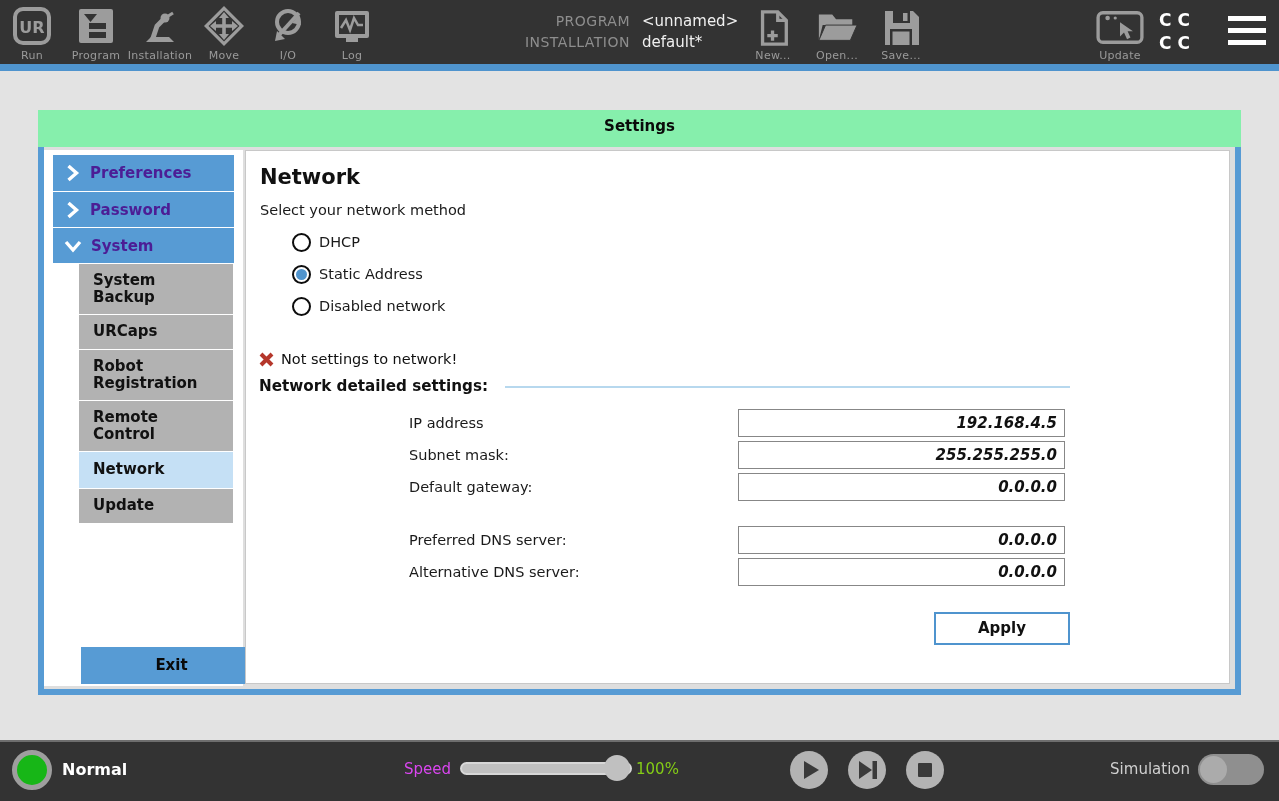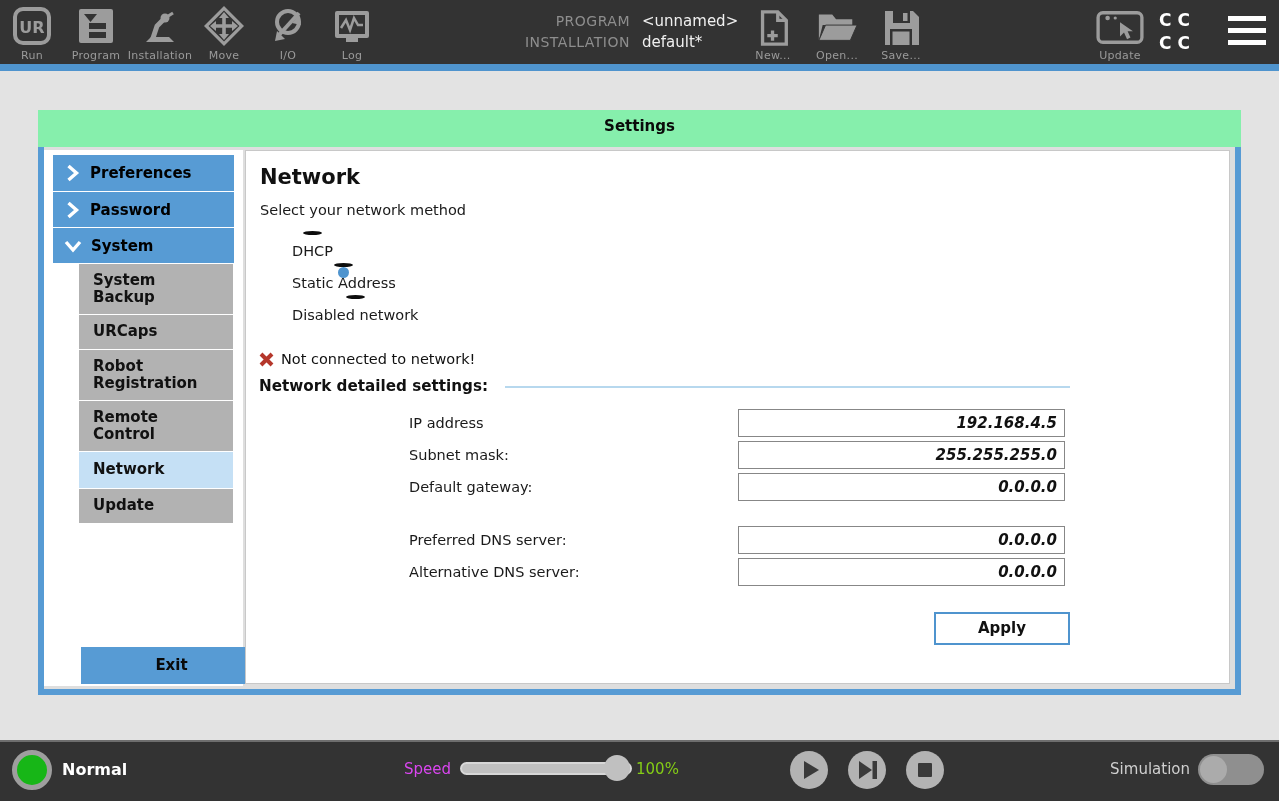--- a/index.html
+++ b/index.html
@@ -26,28 +26,28 @@
   .clock-row{display:flex;justify-content:space-between;height:23px;color:#fff;font-weight:bold;font-size:17px;line-height:23px;}
   .burger{position:absolute;left:1228px;top:16px;width:38px;height:32px;cursor:pointer;}
   .burger div{width:38px;height:5px;background:#fff;margin-bottom:7px;}
 
   
   .dialog{position:absolute;left:38px;top:110px;width:1203px;height:585px;}
   .dialog-title{height:41px;background:#86efac;color:#0a0a0a;font-weight:bold;font-size:15px;text-align:center;line-height:33px;}
   .dialog-body{position:absolute;left:0;top:37px;right:0;bottom:0;background:#dedede;border-left:6px solid #579bd4;border-right:6px solid #579bd4;border-bottom:6px solid #579bd4;}
   .sidebar{position:absolute;left:0;top:3px;bottom:3px;width:199px;background:#ffffff;padding:5px 0 0 9px;}
   .side-item{margin-bottom:1px;display:flex;align-items:center;cursor:pointer;}
-  .side-top{width:181px;background:#579bd4;color:#000000;font-weight:bold;font-size:15px;padding-left:11px;gap:9px;}
+  .side-top{width:181px;background:#579bd4;color:#4c1d95;font-weight:bold;font-size:15px;padding-left:11px;gap:9px;}
   .side-sub{width:154px;margin-left:26px;background:#b2b2b2;color:#111;font-weight:bold;font-size:15px;padding-left:14px;white-space:pre-line;line-height:1.15;}
   .side-sub.selected{background:#c5e0f5;}
   .exit-btn{position:absolute;left:9px;bottom:2px;width:181px;height:37px;background:#579bd4;color:#0a0a0a;font-weight:bold;font-size:15px;text-align:center;line-height:37px;cursor:pointer;margin-left:28px;}
   .panel{position:absolute;left:201px;top:3px;right:5px;bottom:5px;background:#fff;border:1px solid #c8c8c8;}
   .heading{position:absolute;left:14px;top:14px;font-size:21px;font-weight:bold;color:#111;}
   .intro{position:absolute;left:14px;top:51px;font-size:14.5px;color:#1a1a1a;}
-  .radio-row{position:absolute;left:46px;height:22px;display:flex;align-items:center;gap:8px;cursor:pointer;flex-direction:column;}
+  .radio-row{position:absolute;left:46px;height:22px;display:flex;align-items:center;gap:8px;cursor:pointer;}
   .radio{width:19px;height:19px;border-radius:50%;border:2px solid #0d0d0d;background:#fff;position:relative;}
   .radio.checked::after{content:"";position:absolute;left:2px;top:2px;width:11px;height:11px;border-radius:50%;background:#4f94ce;}
   .radio-label{font-size:14.5px;color:#1a1a1a;}
   .status-row{position:absolute;left:13px;top:200px;display:flex;align-items:center;gap:7px;}
   .status-text{font-size:14.5px;color:#111;}
   .section-title{position:absolute;left:13px;top:226px;font-size:15.2px;font-weight:bold;color:#111;}
   .section-rule{position:absolute;left:259px;top:235px;width:565px;height:2px;background:#b7d8ee;}
   .f-label{position:absolute;left:163px;height:28px;line-height:28px;font-size:14.5px;color:#1a1a1a;}
   .f-input{position:absolute;left:492px;width:327px;height:28px;border:1px solid #878787;background:#fff;font-size:15px;font-weight:bold;color:#111;text-align:right;padding-right:7px;outline:none;font-style:italic;}
   .apply-btn{position:absolute;left:688px;top:461px;width:136px;height:33px;background:#fff;border:2px solid #4f94ce;font-size:15px;font-weight:bold;color:#111;text-align:center;line-height:29px;cursor:pointer;}
@@ -248,21 +248,21 @@
         </div>
         <div class="radio-row" style="top:144px">
           <span class="radio"></span>
           <span class="radio-label">Disabled network</span>
         </div>
 
         <div class="status-row">
           <svg width="15" height="15" viewBox="0 0 15 15">
               <path d="M2 2 L13 13 M13 2 L2 13" stroke="#b5372b" stroke-width="4"></path>
             </svg>
-          <span class="status-text">Not connected to network!</span>
+          <span class="status-text">Not settings to network!</span>
         </div>
 
         <div class="section-title">Network detailed settings:</div>
         <div class="section-rule"></div>
 
         <div class="f-label" style="top:258px">IP address</div>
         <input class="f-input" style="top: 258px;" value="192.168.4.5">
         <div class="f-label" style="top:290px">Subnet mask:</div>
         <input class="f-input" style="top: 290px;" value="255.255.255.0">
         <div class="f-label" style="top:322px">Default gateway:</div>

